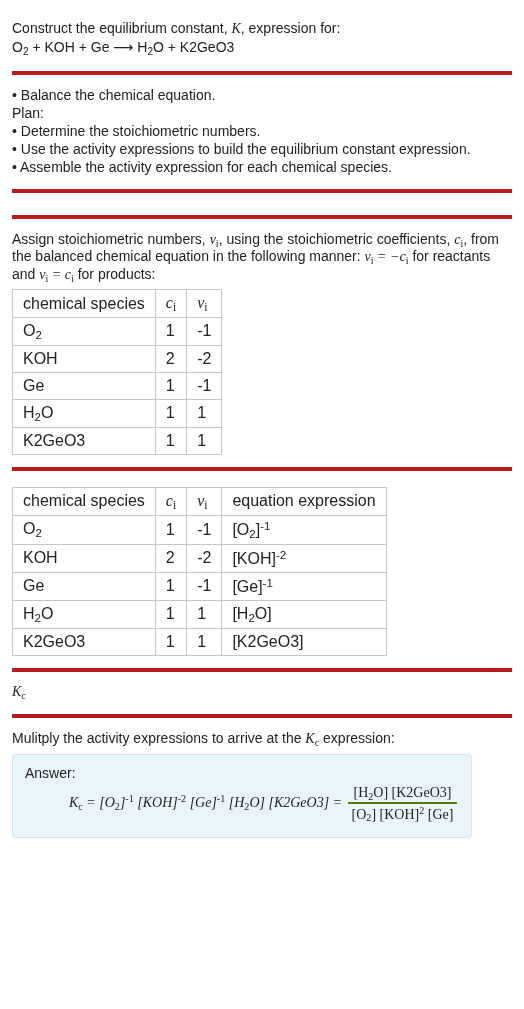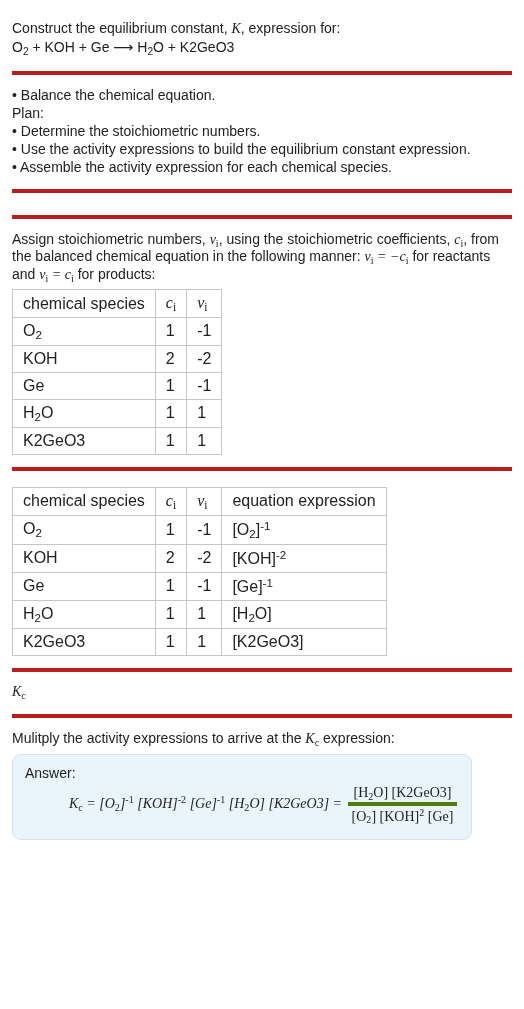--- a/index.html
+++ b/index.html
@@ -32,35 +32,35 @@
     font-size: 16px;
     white-space: nowrap;
   }
   table.data th {
     font-weight: normal;
     background: #fff;
   }
   .answer-box {
     background: #eaf4fb;
     border: 1px solid #cfe3f1;
-    border-radius: 9px;
+    border-radius: 4px;
     padding: 10px 12px 14px;
     margin-top: 6px;
     width: max-content;
     max-width: 100%;
   }
   .answer-label { font-size: 14px; margin-bottom: 4px;}
   .frac {
     display: inline-block;
     vertical-align: middle;
     text-align: center;
     margin: 0 2px;
     font-family: "Cambria Math","Times New Roman",serif;
   }
-  .frac .num { display:block; border-bottom: 4px solid #4d7c0f; padding: 0 4px 1px; }
+  .frac .num { display:block; border-bottom: 2px solid #4d7c0f; padding: 0 4px 1px; }
   .frac .den { display:block; padding: 1px 4px 0; }
   .kc-line { margin-left: 44px; font-family:"Cambria Math","Times New Roman",serif;}
   .arrow { font-family: Arial, sans-serif; font-style: normal; }
 </style>
 </head>
 <body>
 
 <div class="section">
   <div class="line">
     <span>Construct the equilibrium constant, </span><span class="math">K</span><span>, expression for:</span>

